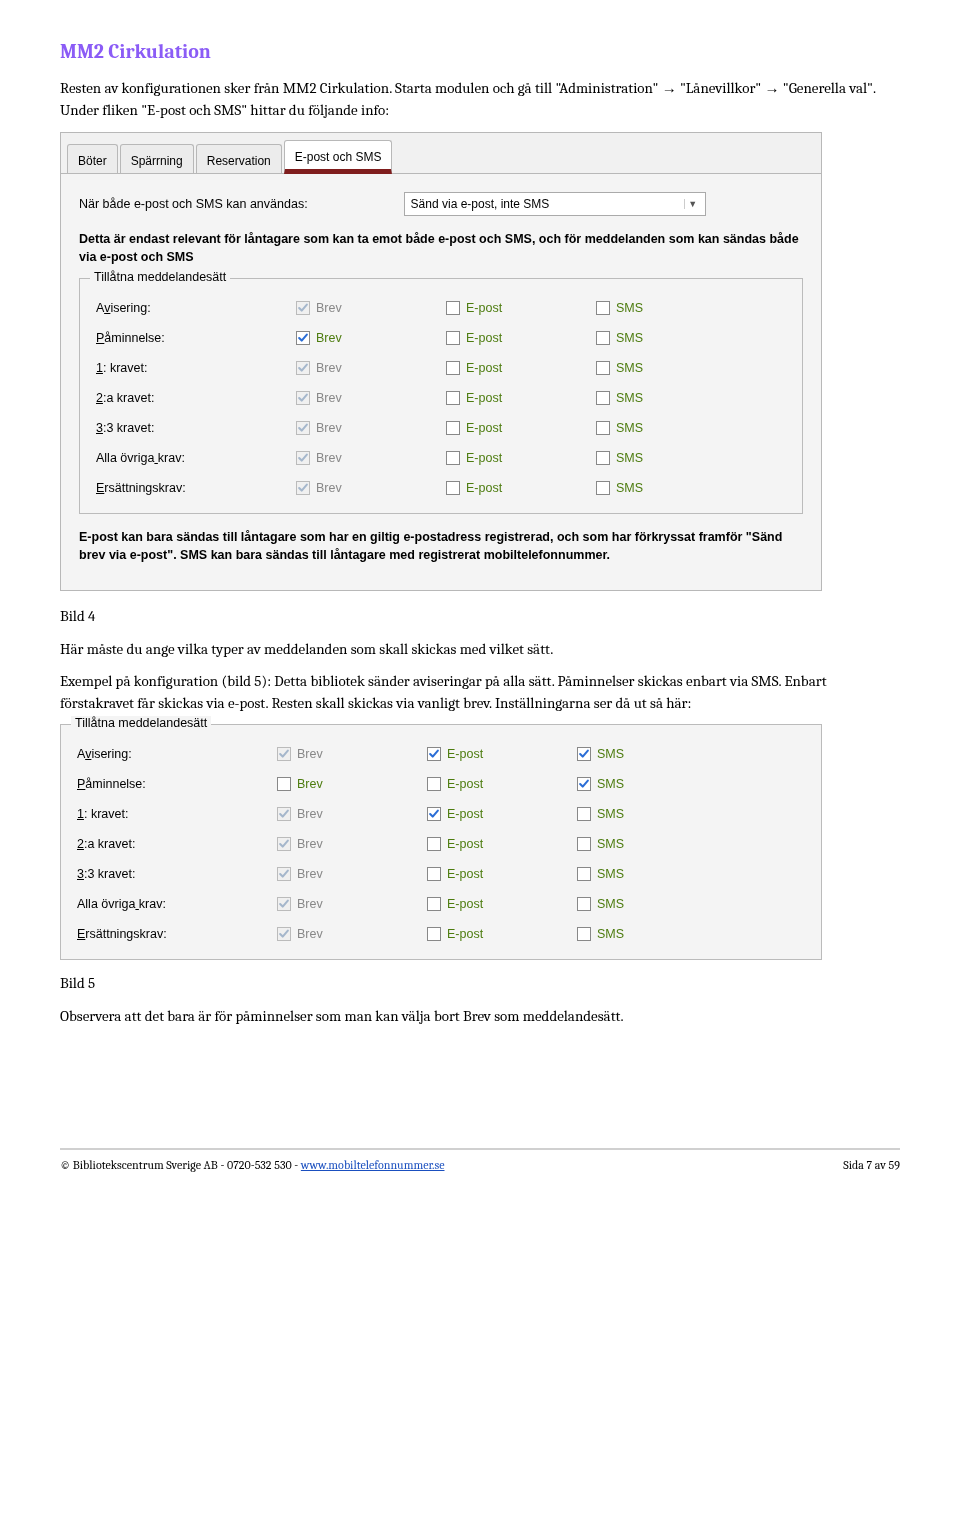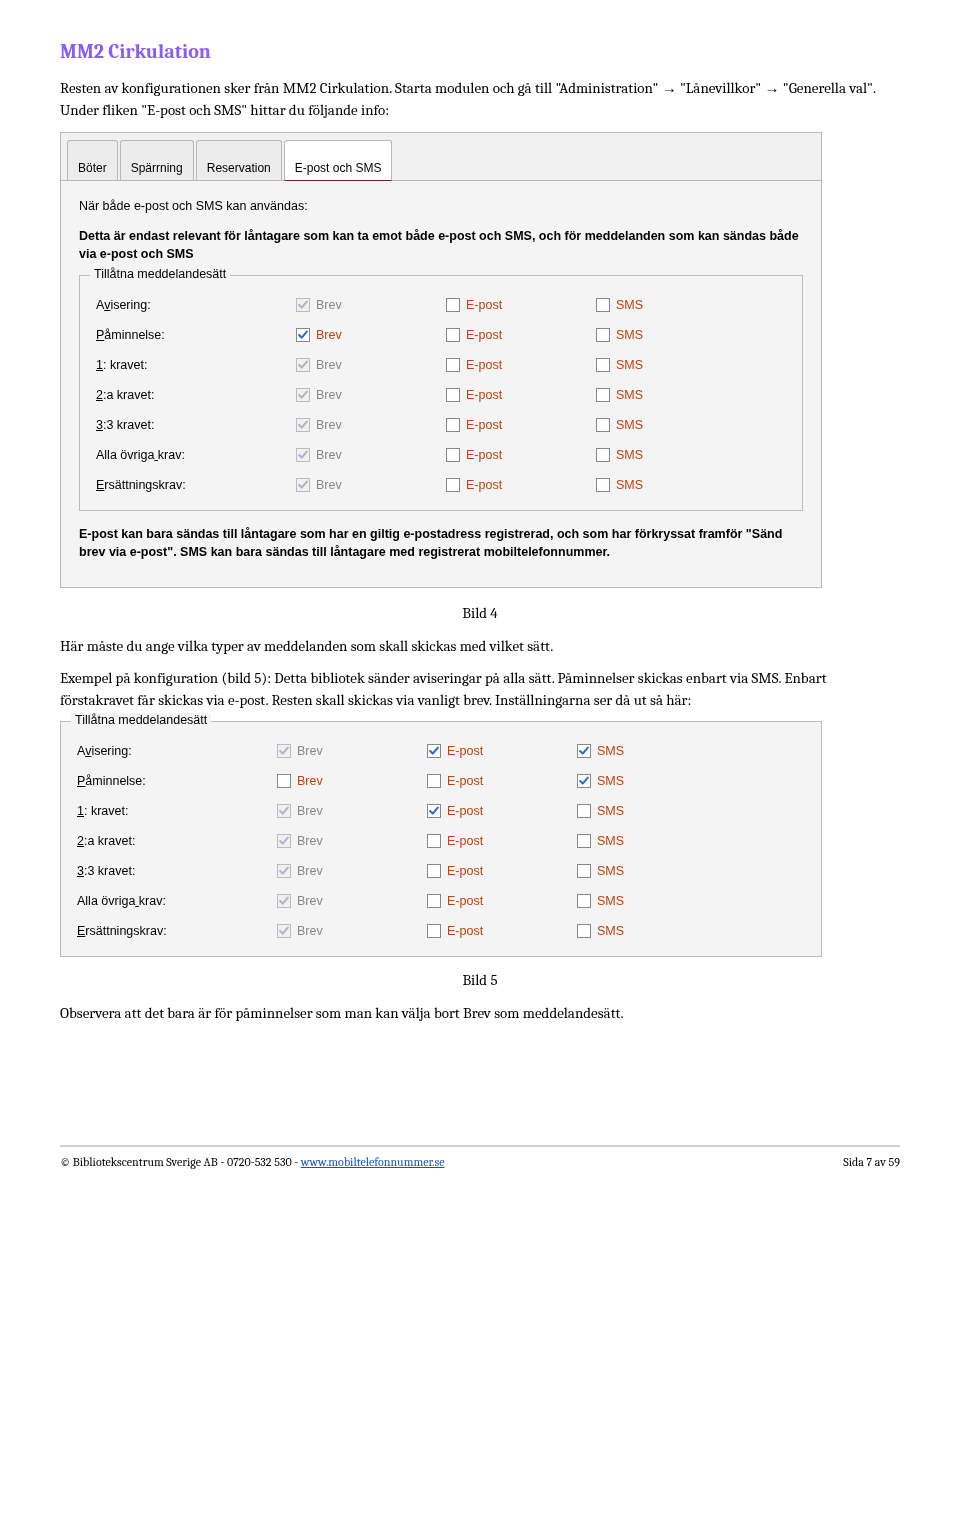--- a/index.html
+++ b/index.html
@@ -37,30 +37,30 @@
   .tabstrip {
     display: flex;
     align-items: flex-end;
     padding: 6px 6px 0 6px;
     background: #f1f1f1;
     gap: 2px;
   }
   .tab {
     border: 1px solid #b8b8b8;
     border-bottom: none;
-    padding: 20px 10px 5px;
+    padding: 9px 10px 5px;
     background: #ececec;
     border-radius: 3px 3px 0 0;
     font-size: 12px;
   }
   .tab.active {
     background: #fff;
     position: relative;
     top: 1px;
-    border-bottom: 1px solid #7f1d1d;
+    border-bottom: 5px solid #7f1d1d;
   }
   .tabbody {
     border-top: 1px solid #b8b8b8;
     background: #f4f4f4;
     padding: 18px 18px 14px;
   }
   .row-dd {
     display: flex;
     align-items: center;
     gap: 96px;
@@ -130,37 +130,36 @@
   }
   .cb.disabled {
     background: #f0f0f0;
     border-color: #bbb;
   }
   .cb svg {
     width: 12px;
     height: 12px;
   }
   .cb.disabled svg path { stroke: #a5b7cc; }
-  .cblabel { color: #c2410c; }
+  .cblabel { color: #4d7c0f; }
   .cblabel.disabled { color: #888; }
   .underline-letter { text-decoration: underline; }
   .footnote {
     border-top: 2px solid #d0d0d0;
     margin-top: 120px;
     padding-top: 8px;
     font-size: 12px;
     display: flex;
     justify-content: space-between;
     align-items: baseline;
   }
   .footnote a { color: #1a4fbf; }
   .caption {
     font-size: 15px;
     margin: 10px 0 14px 0;
-    text-align: center;
   }
 </style>
 </head>
 <body>
 
 <div class="h1">MM2 Cirkulation</div>
 
 <div class="para">
   <span>Resten av konfigurationen sker från MM2 Cirkulation. Starta modulen och gå till "Administration" </span><span class="arrow">→</span><span> "Lånevillkor" </span><span class="arrow">→</span><span> "Generella val". Under fliken "E-post och SMS" hittar du följande info:</span>
 </div>
@@ -168,20 +167,24 @@
 <div class="panel">
   <div class="tabstrip" id="tabstrip1">
       <div class="tab">Böter</div>
       <div class="tab">Spärrning</div>
       <div class="tab">Reservation</div>
       <div class="tab active">E-post och SMS</div>
     </div>
   <div class="tabbody">
     <div class="row-dd">
       <span>När både e-post och SMS kan användas:</span>
+      <div class="dd">
+        <span>Sänd via e-post, inte SMS</span>
+        <span class="caret">▼</span>
+      </div>
     </div>
     <div class="bold">Detta är endast relevant för låntagare som kan ta emot både e-post och SMS, och för meddelanden som kan sändas både via e-post och SMS</div>
     <div class="groupbox">
       <div class="legend">Tillåtna meddelandesätt</div>
       <div id="grid1">
           <div class="opt-row">
             <div class="lbl">A<span class="underline-letter">v</span>isering:</div>
             <div class="cell">
               <span class="cb disabled">
                 <svg viewBox="0 0 14 14">

